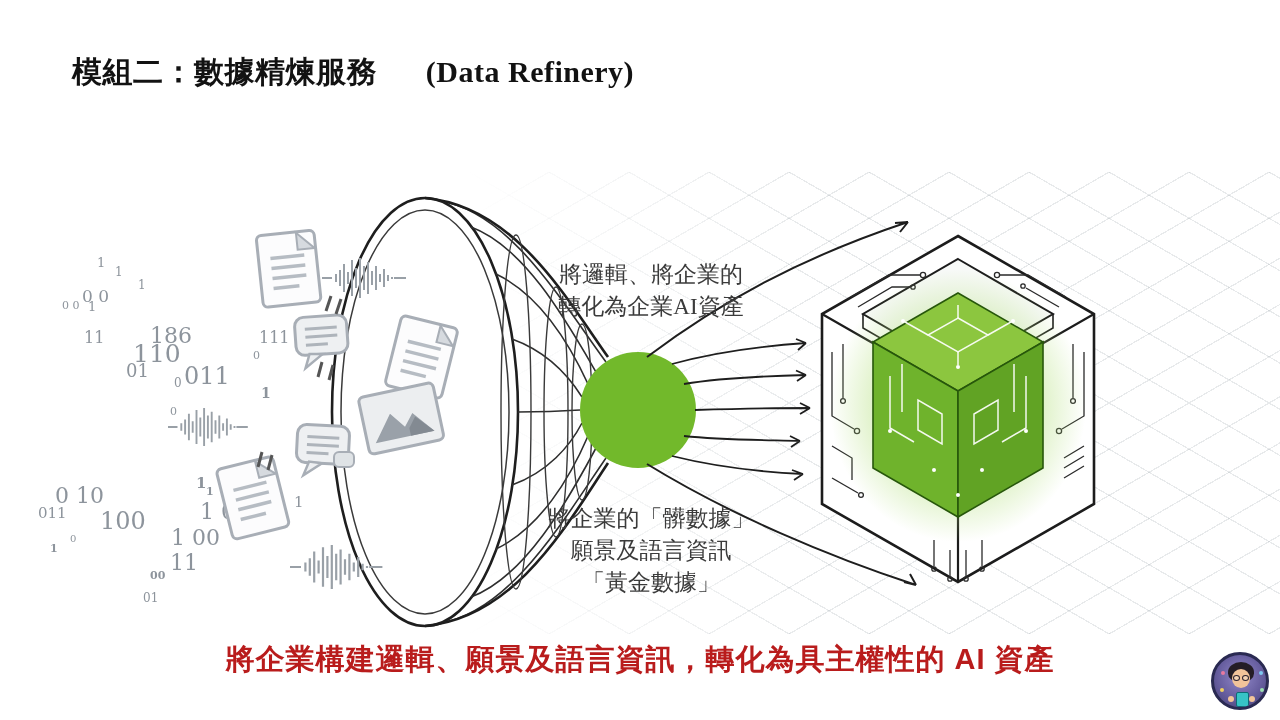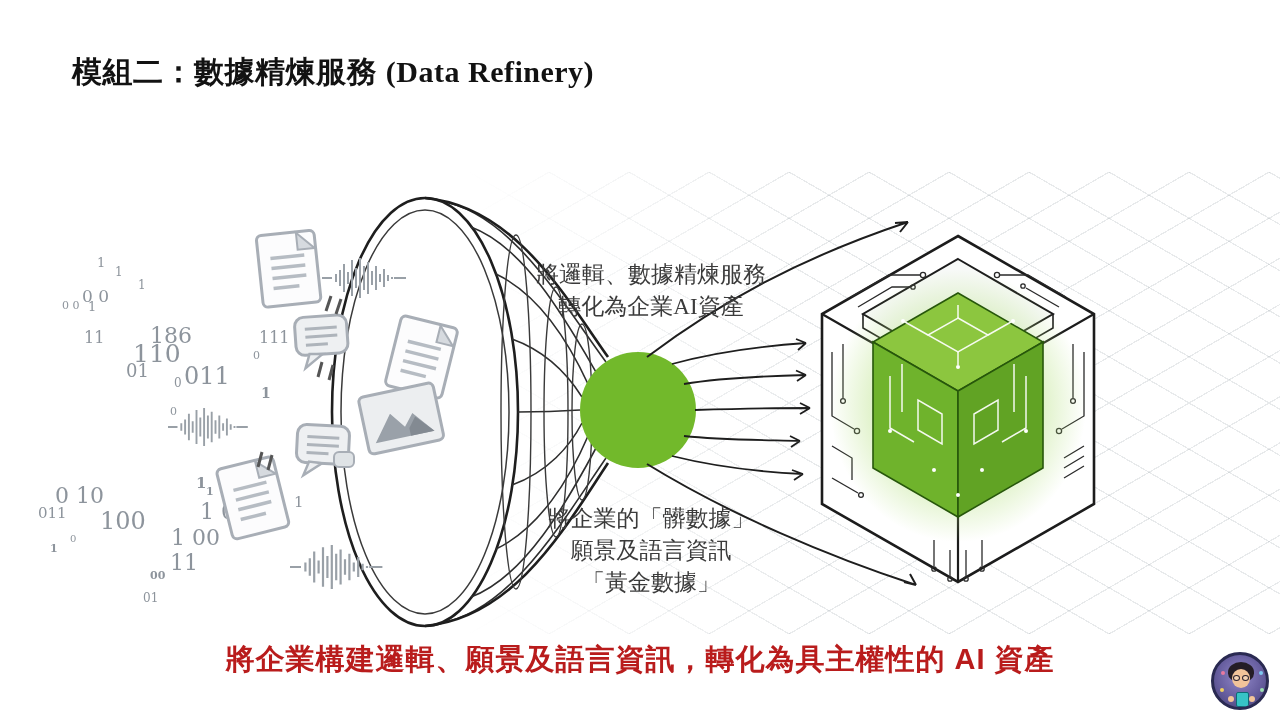--- a/index.html
+++ b/index.html
@@ -4,21 +4,21 @@
 <style>
   html,body{margin:0;padding:0;}
   body{
     width:1280px;height:720px;position:relative;overflow:hidden;background:#ffffff;
     font-family:"Liberation Sans","DejaVu Sans",sans-serif;
   }
   .stage{position:absolute;inset:0;}
 
   
   .title{position:absolute;left:72px;top:52px;font-size:30px;font-weight:700;color:#121212;letter-spacing:.5px;white-space:nowrap;}
-  .title .t-en{font-family:"Liberation Serif","DejaVu Serif",serif;font-weight:700;}
+  .title .t-en{font-family:"Liberation Serif","DejaVu Serif",serif;font-weight:700;margin-left:40px;}
 
   
   .iso-grid{
     position:absolute;left:468px;top:172px;width:812px;height:462px;
     background:
       repeating-linear-gradient(30deg, rgba(100,115,125,.15) 0 1.2px, transparent 1.2px 40px),
       repeating-linear-gradient(150deg, rgba(100,115,125,.15) 0 1.2px, transparent 1.2px 40px);
   }
   .iso-grid .fade{position:absolute;inset:0;background:linear-gradient(90deg,#ffffff 0%,rgba(255,255,255,0) 42%);}
 
@@ -251,21 +251,21 @@
             <circle cx="1026" cy="431" r="2"></circle>
           <circle cx="934" cy="470" r="2"></circle>
             <circle cx="982" cy="470" r="2"></circle>
             <circle cx="958" cy="495" r="2"></circle>
         </g>
       </g>
     </g>
   </svg>
 
   <div class="anno anno-top">
-    <div>將邏輯、數據精煉服務</div>
+    <div>將邏輯、將企業的</div>
     <div>轉化為企業AI資產</div>
   </div>
   <div class="anno anno-bottom">
     <div>將企業的「髒數據」</div>
     <div>願景及語言資訊</div>
     <div>「黃金數據」</div>
   </div>
 
   <div class="caption">將企業構建邏輯、願景及語言資訊，轉化為具主權性的 AI 資產</div>
 

